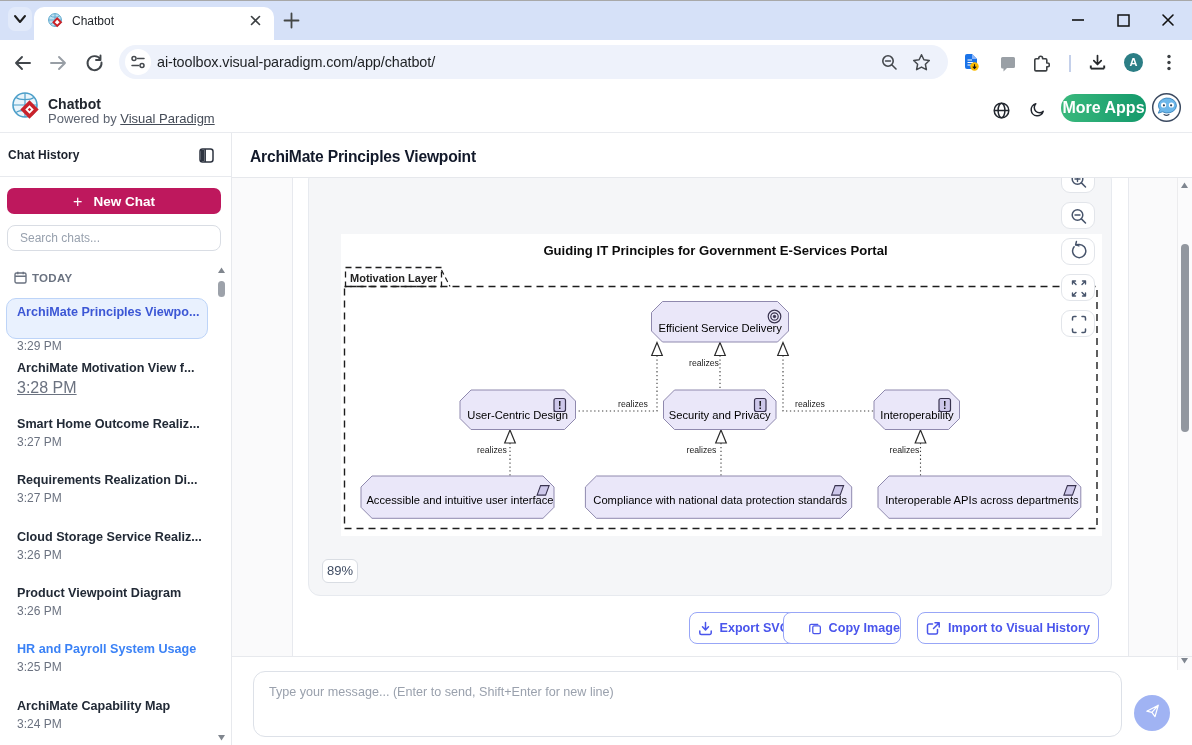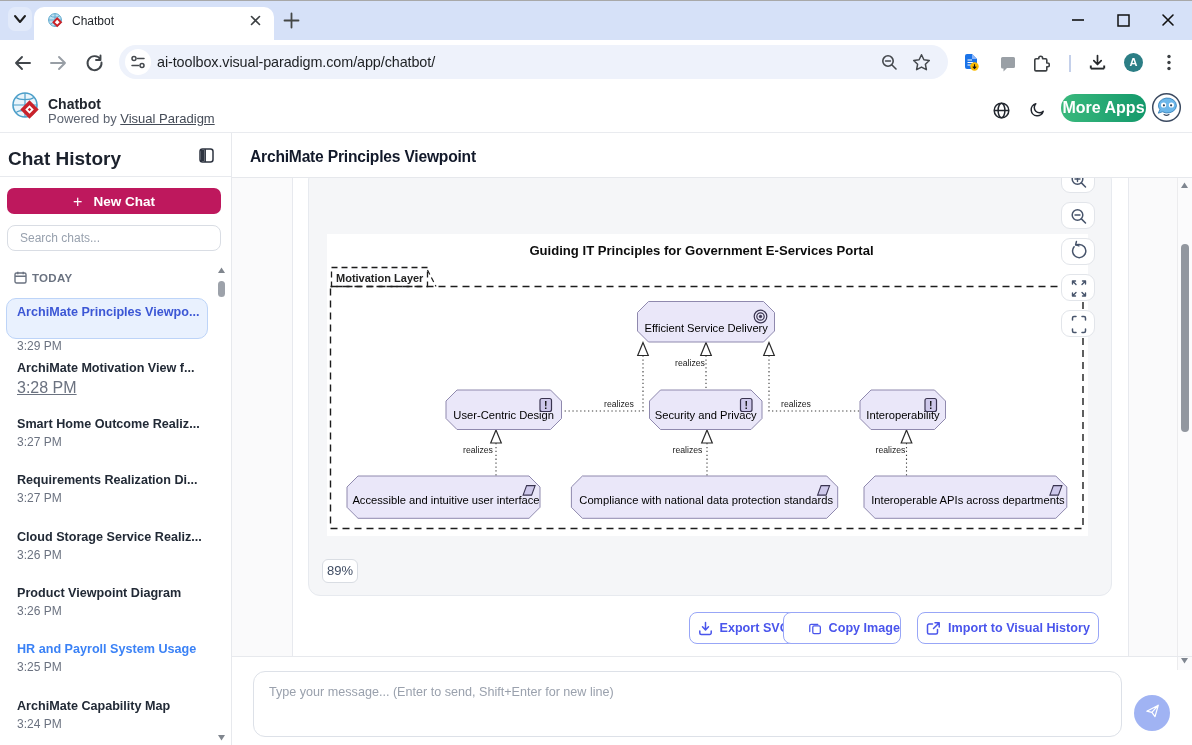--- a/index.html
+++ b/index.html
@@ -133,21 +133,21 @@
       <path d="M6.5 13.5 a9 7.5 0 1 1 4 7.3 l-4.2 1.4 1.5-3.6 a9 7.5 0 0 1 -1.3-5.1" fill="#6db7ea" stroke="#2e7bb5" stroke-width="0.8" transform="translate(1,-1)"></path>
       <circle cx="12.6" cy="13" r="2.6" fill="#fff"></circle>
         <circle cx="20.4" cy="13" r="2.6" fill="#fff"></circle>
       <circle cx="12.9" cy="13.3" r="1.1" fill="#27415c"></circle>
         <circle cx="20.1" cy="13.3" r="1.1" fill="#27415c"></circle>
       <path d="M13 22.5 q2.5 1.8 5 0" fill="none" stroke="#3b4a61" stroke-width="1.1" stroke-linecap="round"></path>
     </svg>
   </div>
 
   <div class="abs" style="left:0;top:133px;width:232px;height:612px;background:#fff;border-right:1px solid #e7e9ed;"></div>
-  <div class="abs" style="left:8px;top:148px;font-size:19px;font-weight:bold;color:#1b212c;">Chat History</div>
+  <div class="abs" style="left:8px;top:148px;font-size:12px;font-weight:bold;color:#1b212c;">Chat History</div>
   <svg class="abs" style="left:199px;top:148px;" width="15" height="15" viewBox="0 0 15 15">
       <rect x="1" y="1" width="13" height="13" rx="2.5" fill="none" stroke="#2e3440" stroke-width="1.5"></rect>
       <path d="M6.2 1 V14" stroke="#2e3440" stroke-width="1.5"></path>
       <rect x="1.8" y="1.8" width="3.6" height="11.4" fill="#2e3440"></rect>
     </svg>
   <div class="abs" style="left:0;top:176px;width:231px;height:1px;background:#e8eaee;"></div>
   <div class="abs" style="left:7px;top:188px;width:214px;height:26px;border-radius:7px;background:#be185d;color:#fff;text-align:center;line-height:26px;font-size:13.5px;font-weight:bold;"><span style="font-weight:normal;font-size:16px;position:relative;top:0.5px;">+</span>&nbsp;&nbsp; New Chat</div>
   <div class="abs" style="left:7px;top:225px;width:214px;height:26px;border-radius:8px;border:1px solid #d9dde4;background:#fff;font-size:12px;color:#98a1ae;line-height:24px;padding-left:12px;">Search chats...</div>
   <svg class="abs" style="left:14px;top:271px;" width="13" height="13" viewBox="0 0 13 13">
       <rect x="1" y="2" width="11" height="10" rx="1.5" fill="none" stroke="#6a7280" stroke-width="1.4"></rect>
@@ -190,21 +190,21 @@
 
   <div class="abs" style="left:232px;top:133px;width:960px;height:45px;background:#fff;border-bottom:1px solid #e6e8ec;"></div>
   <div class="abs" style="left:250px;top:148px;font-size:15.6px;font-weight:bold;color:#12192a;letter-spacing:-0.2px;">ArchiMate Principles Viewpoint</div>
 
   <div class="abs" id="viewport" style="left:232px;top:178px;width:960px;height:478px;background:#fafafb;overflow:hidden;">
 
     <div class="abs" style="left:60px;top:-5px;width:837px;height:483px;background:#fff;border-left:1px solid #e7e9ee;border-right:1px solid #e7e9ee;"></div>
 
     <div class="abs" style="left:75.5px;top:-10px;width:804px;height:428px;background:#f5f6f8;border:1px solid #e7eaef;border-radius:12px;"></div>
 
-    <div class="abs" id="svghost" style="left:95px;top:56px;width:761px;height:302px;background:#fff;text-align:right;">
+    <div class="abs" id="svghost" style="left:109px;top:56px;width:761px;height:302px;background:#fff;text-align:right;">
       <svg width="761" height="302" viewBox="0 0 761 302" font-family="'Liberation Sans',sans-serif">
         <text x="374.5" y="20.5" text-anchor="middle" font-size="13.1" font-weight="bold" fill="#0c0c0c">Guiding IT Principles for Government E-Services Portal</text>
 
         <rect x="4.5" y="33.5" width="96" height="19" fill="#fdfdfe" stroke="#1c1c1c" stroke-width="1.3" stroke-dasharray="6 4"></rect>
         <text x="9" y="47.5" font-size="11" font-weight="bold" fill="#222">Motivation Layer</text>
         <path d="M100.5 36 L109 52.5" stroke="#1c1c1c" stroke-width="1.2" stroke-dasharray="5 3.5" fill="none"></path>
 
         <rect x="3.5" y="52.5" width="752.5" height="242" fill="none" stroke="#1c1c1c" stroke-width="1.4" stroke-dasharray="7 5"></rect>
 
         <g stroke="#3c3c3c" stroke-width="1.1" stroke-dasharray="1.3 2.6" fill="none">

